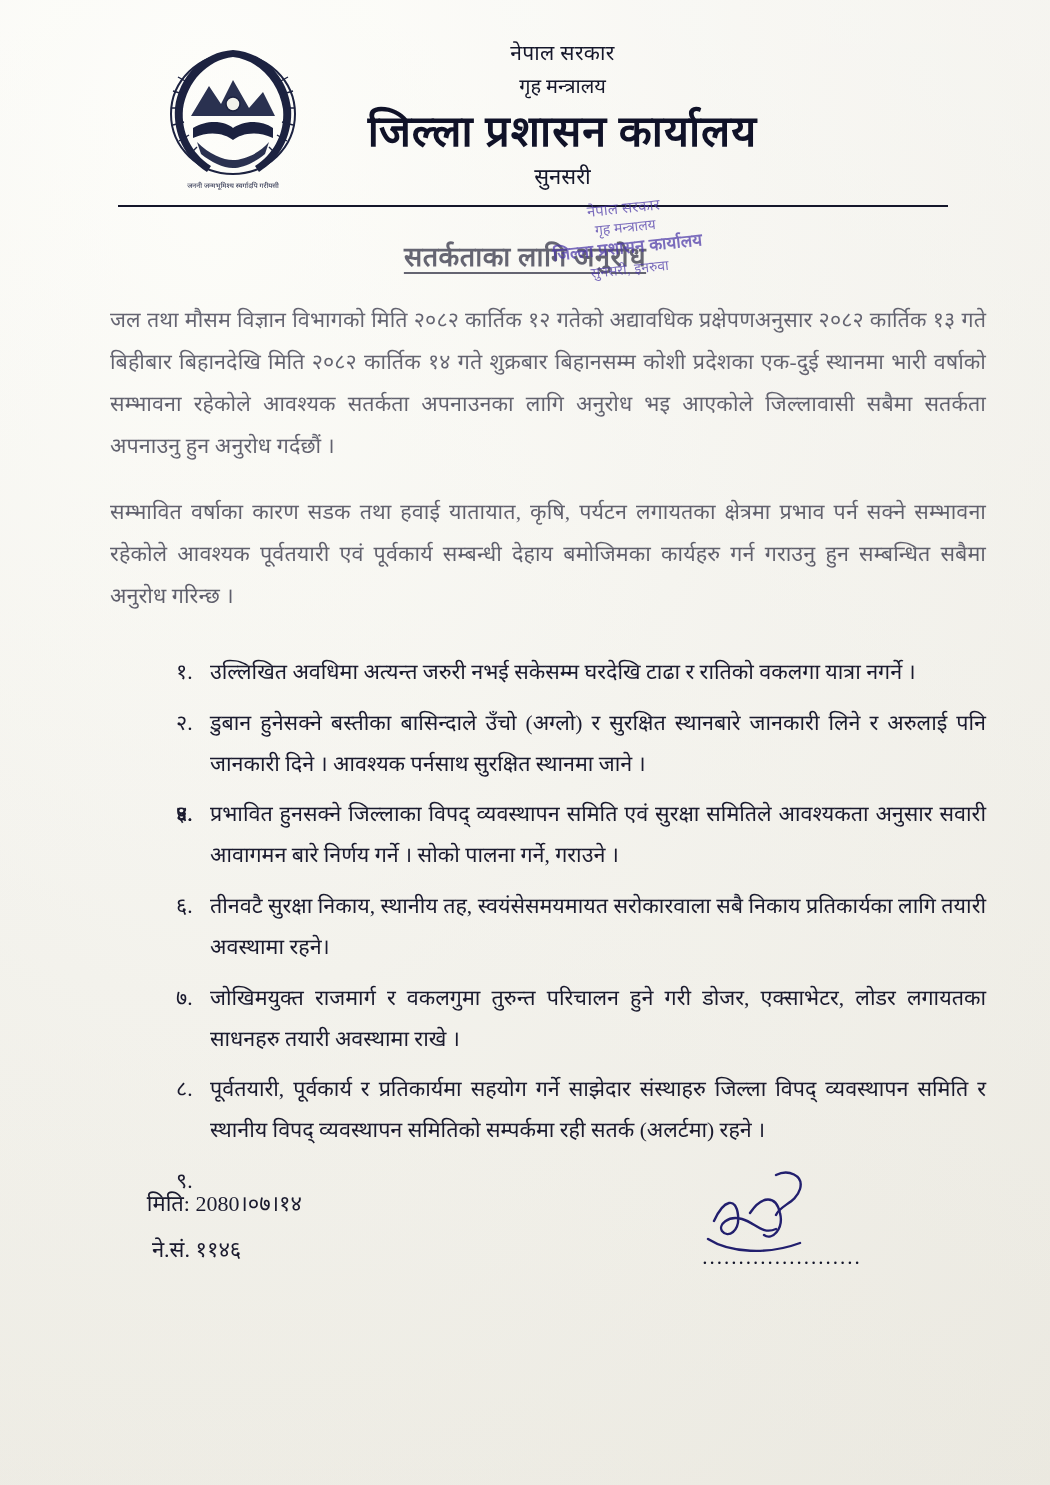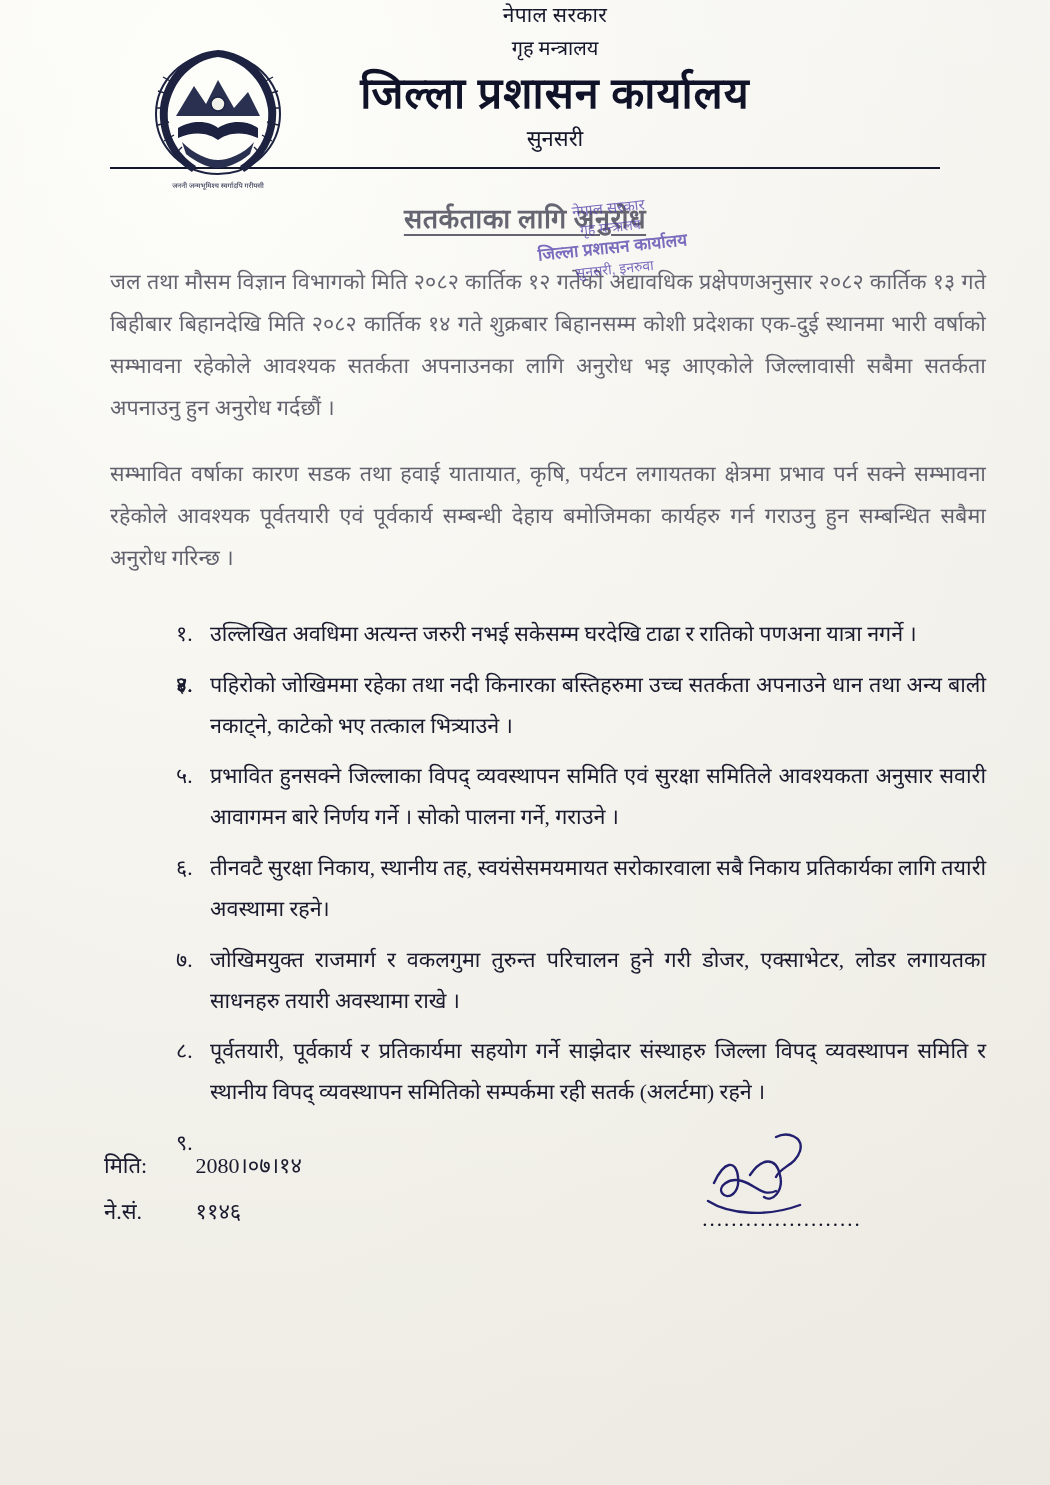--- a/index.html
+++ b/index.html
@@ -24,20 +24,22 @@
   .paper-tint {
     position: absolute;
     inset: 0;
     background: linear-gradient(180deg, rgba(255,255,255,0.35), rgba(230,228,218,0.25));
     pointer-events: none;
   }
 
   
   .header {
     position: relative;
+    padding-top: 38px;
+    margin-left: 15px;
   }
   .emblem {
     position: absolute;
     left: 148px;
     top: 42px;
     width: 140px;
     height: 155px;
   }
   .emblem svg { width: 100%; height: 100%; }
 
@@ -144,21 +146,21 @@
   .sign-area {
     margin-top: 30px;
     padding: 0 64px 0 104px;
     position: relative;
     height: 170px;
   }
   .meta {
     font-size: 22px;
     line-height: 2.1;
   }
-  .meta .lbl { display: inline-block; min-width: 86px; }
+  .meta .lbl { display: inline-block; min-width: 86px; text-align: right; }
 
   .signature {
     position: absolute;
     right: 78px;
     top: -4px;
     width: 380px;
     text-align: center;
   }
   .sig-scribble {
     height: 62px;
@@ -226,31 +228,31 @@
 
   <div class="subject">सतर्कताका लागि अनुरोध</div>
 
   <div class="body-wrap">
     <p class="para first">जल तथा मौसम विज्ञान विभागको मिति २०८२ कार्तिक १२ गतेको अद्यावधिक प्रक्षेपणअनुसार २०८२ कार्तिक १३ गते बिहीबार बिहानदेखि मिति २०८२ कार्तिक १४ गते शुक्रबार बिहानसम्म कोशी प्रदेशका एक-दुई स्थानमा भारी वर्षाको सम्भावना रहेकोले आवश्यक सतर्कता अपनाउनका लागि अनुरोध भइ आएकोले जिल्लावासी सबैमा सतर्कता अपनाउनु हुन अनुरोध गर्दछौं ।</p>
     <p class="para">सम्भावित वर्षाका कारण सडक तथा हवाई यातायात, कृषि, पर्यटन लगायतका क्षेत्रमा प्रभाव पर्न सक्ने सम्भावना रहेकोले आवश्यक पूर्वतयारी एवं पूर्वकार्य सम्बन्धी देहाय बमोजिमका कार्यहरु गर्न गराउनु हुन सम्बन्धित सबैमा अनुरोध गरिन्छ ।</p>
 
     <ol class="points">
       <li>
         <span class="num">१.</span>
-        <span>उल्लिखित अवधिमा अत्यन्त जरुरी नभई सकेसम्म घरदेखि टाढा र रातिको पणअना यात्रा नगर्ने ।</span>
+        <span>उल्लिखित अवधिमा अत्यन्त जरुरी नभई सकेसम्म घरदेखि टाढा र रातिको वकलगा यात्रा नगर्ने ।</span>
       </li>
       <li>
         <span class="num">२.</span>
+        <span>डुबान हुनेसक्ने बस्तीका बासिन्दाले उँचो (अग्लो) र सुरक्षित स्थानबारे जानकारी लिने र अरुलाई पनि जानकारी दिने ।  आवश्यक पर्नसाथ सुरक्षित स्थानमा जाने ।</span>
       </li>
       <li>
         <span class="num">३.</span>
       </li>
       <li>
         <span class="num">४.</span>
-        <span>पहिरोको जोखिममा रहेका तथा नदी किनारका बस्तिहरुमा उच्च सतर्कता अपनाउने धान तथा अन्य बाली नकाट्ने, काटेको भए तत्काल भित्र्याउने ।</span>
       </li>
       <li>
         <span class="num">५.</span>
         <span>प्रभावित हुनसक्ने जिल्लाका विपद् व्यवस्थापन समिति एवं सुरक्षा समितिले आवश्यकता अनुसार सवारी आवागमन बारे निर्णय गर्ने ।  सोको पालना गर्ने, गराउने ।</span>
       </li>
       <li>
         <span class="num">६.</span>
         <span>तीनवटै सुरक्षा निकाय, स्थानीय तह, स्वयंसेसमयमायत सरोकारवाला सबै निकाय प्रतिकार्यका लागि तयारी अवस्थामा रहने।</span>
       </li>
       <li>

